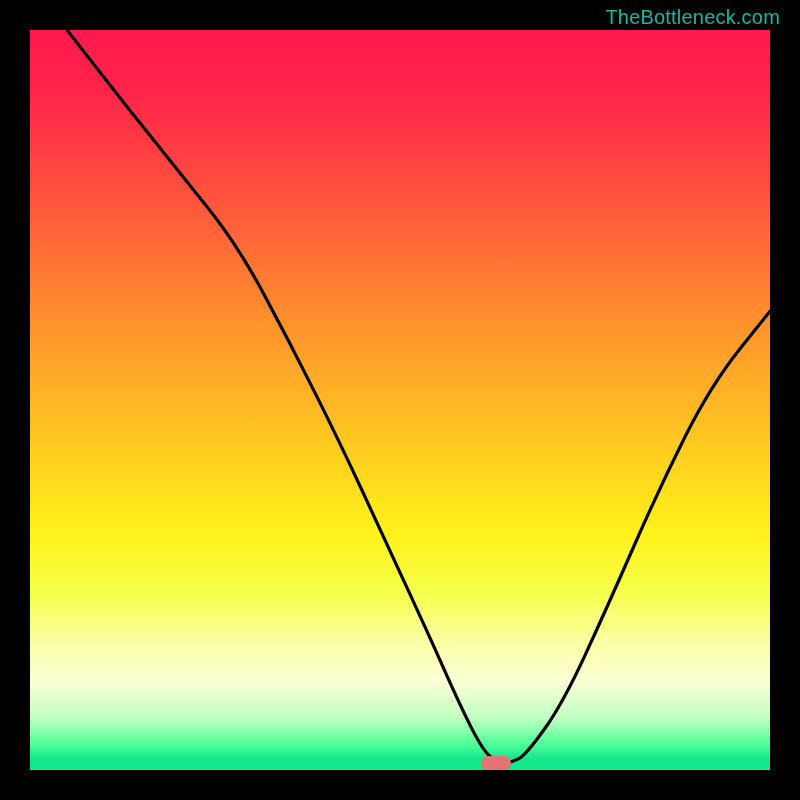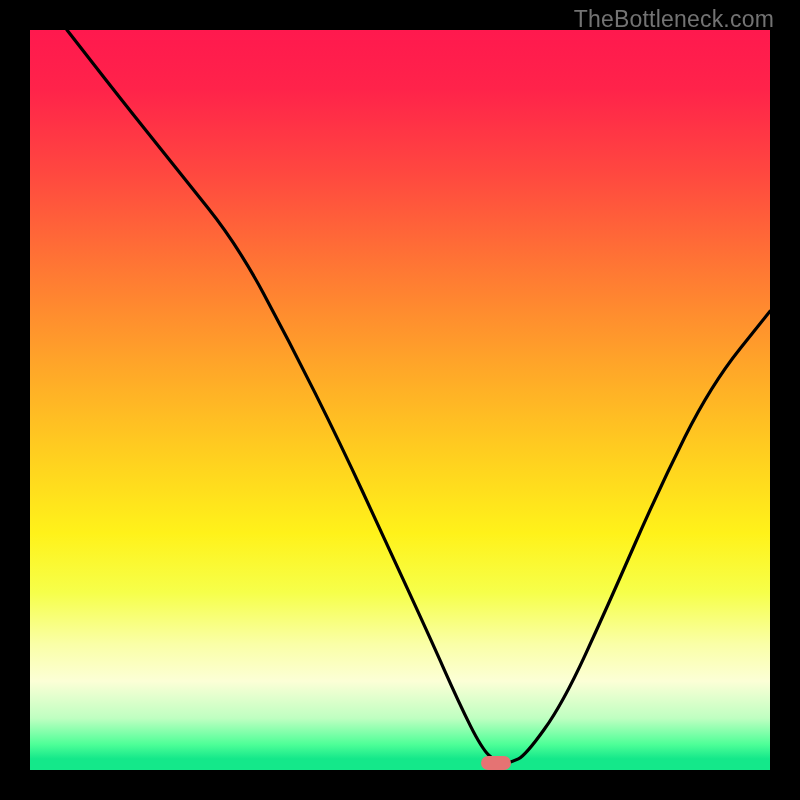--- a/index.html
+++ b/index.html
@@ -13,23 +13,23 @@
   }
   .frame {
     position: relative;
     width: 800px;
     height: 800px;
     background: #000;
   }
   .watermark {
     position: absolute;
     top: 6px;
-    right: 26px;
-    color: #737373;
-    font-size: 23px;
+    right: 20px;
+    color: #14b8a6;
+    font-size: 20px;
     font-weight: 400;
     letter-spacing: 0.2px;
     z-index: 3;
   }
   .plot-area {
     position: absolute;
     left: 30px;
     top: 30px;
     width: 740px;
     height: 740px;

